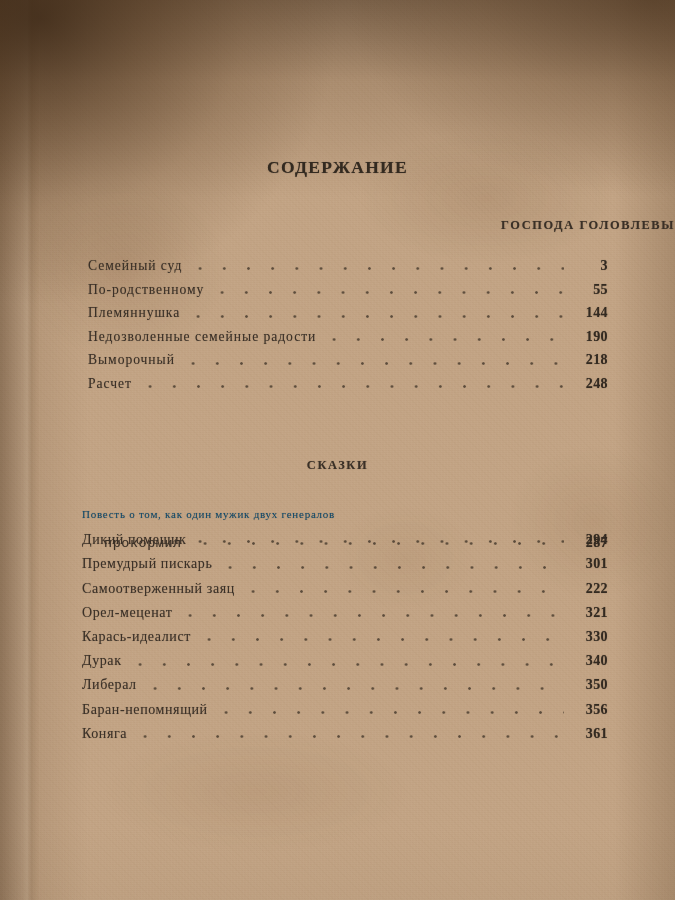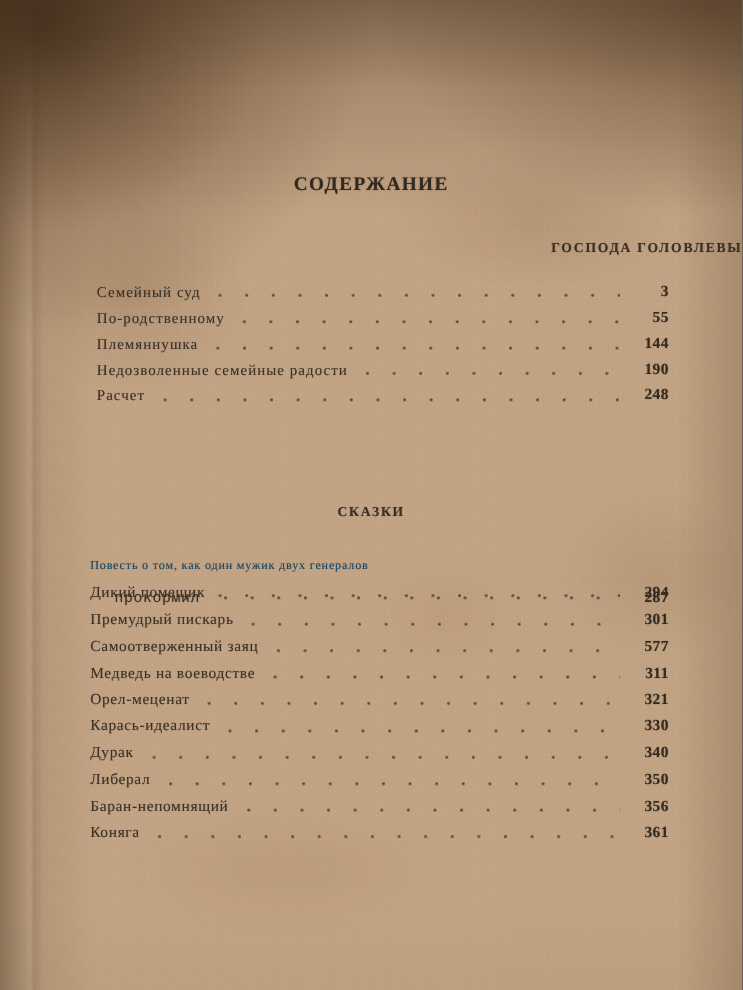--- a/index.html
+++ b/index.html
@@ -228,20 +228,25 @@
         <span class="label">Племяннушка</span>
         <span class="leader"></span>
         <span class="page-no">144</span>
       </div>
       <div class="toc-row">
         <span class="label">Недозволенные семейные радости</span>
         <span class="leader"></span>
         <span class="page-no">190</span>
       </div>
       <div class="toc-row">
+        <span class="label">Выморочный</span>
+        <span class="leader"></span>
+        <span class="page-no">218</span>
+      </div>
+      <div class="toc-row">
         <span class="label">Расчет</span>
         <span class="leader"></span>
         <span class="page-no">248</span>
       </div>
     </div>
 
     <div class="section-head s2">СКАЗКИ</div>
 
     <div class="toc-list s2">
 
@@ -260,26 +265,21 @@
         <span class="page-no">294</span>
       </div>
       <div class="toc-row">
         <span class="label">Премудрый пискарь</span>
         <span class="leader"></span>
         <span class="page-no">301</span>
       </div>
       <div class="toc-row">
         <span class="label">Самоотверженный заяц</span>
         <span class="leader"></span>
-        <span class="page-no">577</span>
-      </div>
-      <div class="toc-row">
-        <span class="label">Медведь на воеводстве</span>
-        <span class="leader"></span>
-        <span class="page-no">311</span>
+        <span class="page-no">222</span>
       </div>
       <div class="toc-row">
         <span class="label">Орел-меценат</span>
         <span class="leader"></span>
         <span class="page-no">321</span>
       </div>
       <div class="toc-row">
         <span class="label">Карась-идеалист</span>
         <span class="leader"></span>
         <span class="page-no">330</span>

